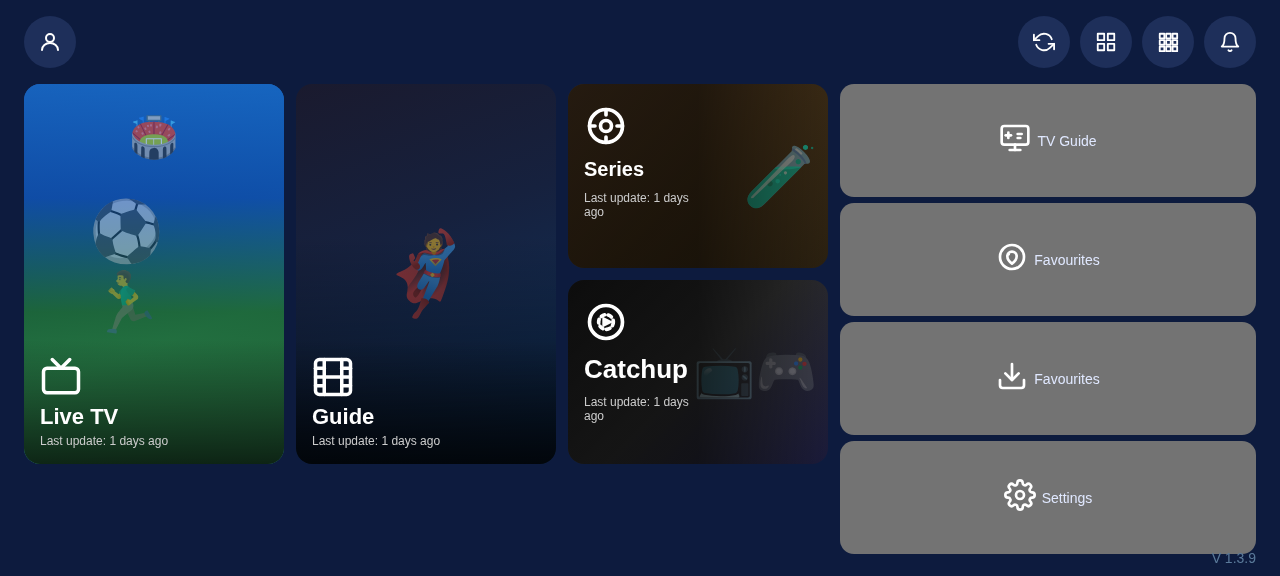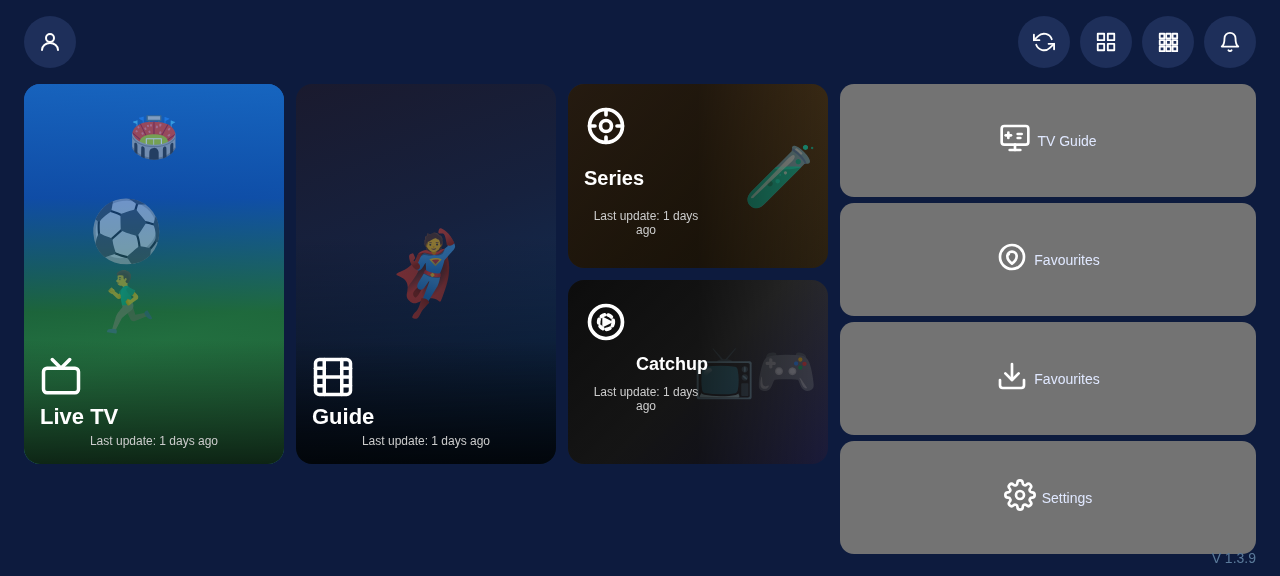--- a/index.html
+++ b/index.html
@@ -111,21 +111,20 @@
 
     .card-title {
       font-size: 22px;
       font-weight: bold;
       margin-bottom: 4px;
     }
 
     .card-subtitle {
       font-size: 12px;
       color: #ccc;
-      text-align: center;
     }
 
     .card-live {
       width: 260px;
       height: 380px;
     }
 
     .card-movies {
       width: 260px;
       height: 380px;
@@ -305,21 +304,21 @@
       <div class="card-title">Guide</div>
       <div class="card-subtitle">Last update: 1 days ago</div>
     </div>
   </div>
 
   <div class="middle-column">
 
     <div class="card card-series" style="background: linear-gradient(135deg, #4a3520 0%, #3a2a15 50%, #2a2010 100%); position:relative; width:260px; height:184px; border-radius:16px; overflow:hidden; cursor:pointer;">
       <div style="position:absolute; inset:0; display:flex; align-items:center; justify-content:flex-end; padding-right:10px; opacity:0.5; font-size:60px;">🧪</div>
       <div style="position:absolute; inset:0; background:linear-gradient(to right, rgba(0,0,0,0.5) 50%, transparent 100%);"></div>
-      <div style="position:absolute; top:0; left:0; bottom:0; width:60%; padding:20px 16px; display:flex; flex-direction:column; gap:15px;">
+      <div style="position:absolute; top:0; left:0; bottom:0; width:60%; padding:20px 16px; display:flex; flex-direction:column; gap:6px;">
         <span>
           <svg width="44" height="44" viewBox="0 0 24 24">
             <circle cx="12" cy="12" r="9"></circle>
             <circle cx="12" cy="12" r="3"></circle>
             <path d="M12 3v3M12 18v3M3 12h3M18 12h3"></path>
           </svg>
         </span>
         <div class="card-title" style="font-size:20px;">Series</div>
         <div class="card-subtitle">Last update: 1 days ago</div>
       </div>
@@ -329,21 +328,21 @@
       <div style="position:absolute; inset:0; display:flex; align-items:center; justify-content:flex-end; padding-right:10px; opacity:0.4; font-size:50px;">📺🎮</div>
       <div style="position:absolute; inset:0; background:linear-gradient(to right, rgba(0,0,0,0.5) 50%, transparent 100%);"></div>
       <div style="position:absolute; top:0; left:0; bottom:0; width:60%; padding:20px 16px; display:flex; flex-direction:column; gap:6px;">
         <span>
           <svg width="44" height="44" viewBox="0 0 24 24">
             <circle cx="12" cy="12" r="9"></circle>
             <circle cx="12" cy="12" r="4" stroke-dasharray="2 2"></circle>
             <polygon points="10,9 16,12 10,15" fill="white" stroke="none"></polygon>
           </svg>
         </span>
-        <div class="card-title" style="font-size:18px;text-align:right;">Catchup</div>
+        <div class="card-title" style="font-size:26px;">Catchup</div>
         <div class="card-subtitle">Last update: 1 days ago</div>
       </div>
     </div>
   </div>
 
   <div class="sidebar">
 
     <div class="sidebar-item">
       <span class="sidebar-item-icon">
         <svg width="32" height="32" viewBox="0 0 24 24">

